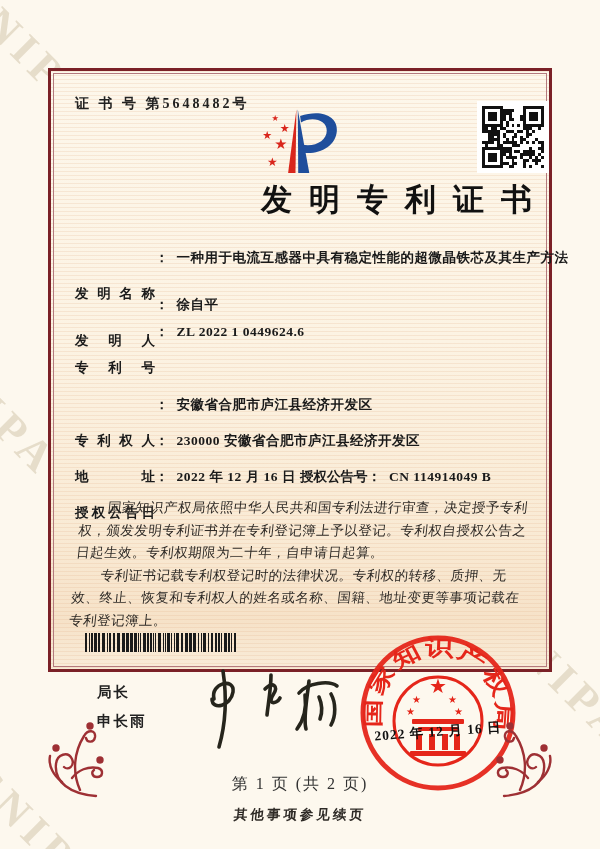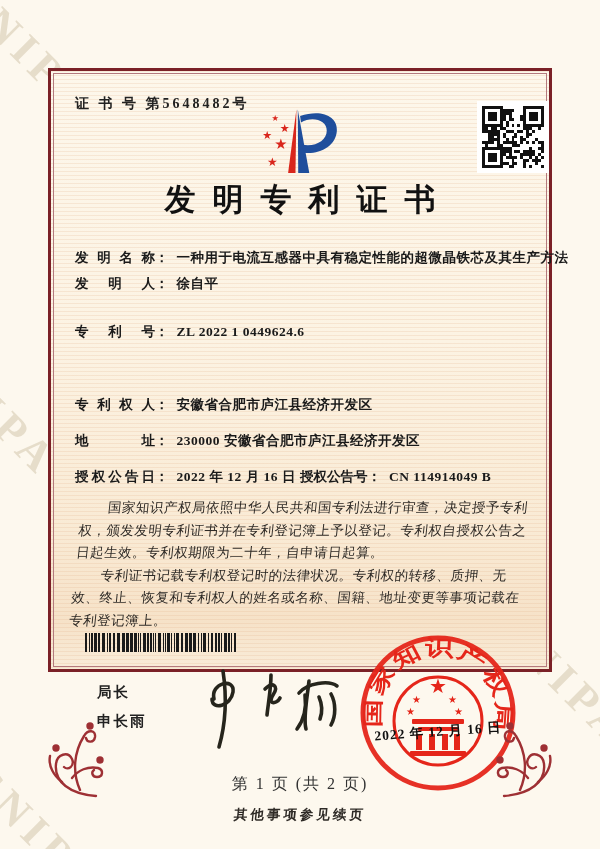--- a/index.html
+++ b/index.html
@@ -49,30 +49,31 @@
   .qr-box {
     position:absolute; left:426px; top:30px; width:72px; height:72px;
     background:#ffffff; padding:5px;
   }
   .qr-box svg { display:block; width:62px; height:62px; }
 
   .logo { position:absolute; left:204px; top:34px; width:92px; height:74px; }
 
   .title {
     position:absolute; left:0; top:108px; width:100%;
-    text-align:center;
+    text-align:right;
     font-size:31px; font-weight:700; letter-spacing:17px;
     text-indent:17px; color:#111;
   }
 
   .field-row { position:absolute; left:24px; font-size:13.5px; font-weight:600; color:#1a1a1a; white-space:nowrap; }
   .flabel {
     display:inline-block; width:80px;
     text-align:justify; text-align-last:justify;
     vertical-align:top;
+    margin-top:36px;
   }
   .fcolon { display:inline-block; margin-right:8px; }
   .fvalue { letter-spacing:0.5px; }
   .fgroup2 { position:absolute; left:225px; top:0;text-align:right; }
 
   .paras {
     position:absolute; left:24px; top:426px; width:455px;
     font-size:13.5px; line-height:22.5px; color:#2e2a26;
     font-weight:500;
     transform:skewX(-6deg);
@@ -381,21 +382,21 @@
           <polygon points="46.5,5 47,74 59,74" fill="#1f4e9c"></polygon>
           <path d="M49,12 C72,4 90,12 89,28 C88,45 70,54 53,52 L51,43 C65,46 78,39 78,28 C78,16 62,12 50,19 Z" fill="#1f4e9c"></path>
         </svg>
       </div>
 
       <h1 class="title">发明专利证书</h1>
 
       <div class="field-row" style="top:178px;">
         <span class="flabel">发明名称</span><span class="fcolon">：</span><span class="fvalue">一种用于电流互感器中具有稳定性能的超微晶铁芯及其生产方法</span>
       </div>
-      <div class="field-row" style="top:204px;font-family:Liberation Serif, serif;">
+      <div class="field-row" style="top:225px;font-family:Liberation Serif, serif;">
         <span class="flabel">发明人</span><span class="fcolon">：</span><span class="fvalue">徐自平</span>
       </div>
       <div class="field-row" style="top:252px;">
         <span class="flabel">专利号</span><span class="fcolon">：</span><span class="fvalue">ZL 2022 1 0449624.6</span>
       </div>
       <div class="field-row" style="top:325px;">
         <span class="flabel">专利权人</span><span class="fcolon">：</span><span class="fvalue">安徽省合肥市庐江县经济开发区</span>
       </div>
       <div class="field-row" style="top:361px;">
         <span class="flabel">地址</span><span class="fcolon">：</span><span class="fvalue">230000 安徽省合肥市庐江县经济开发区</span>

